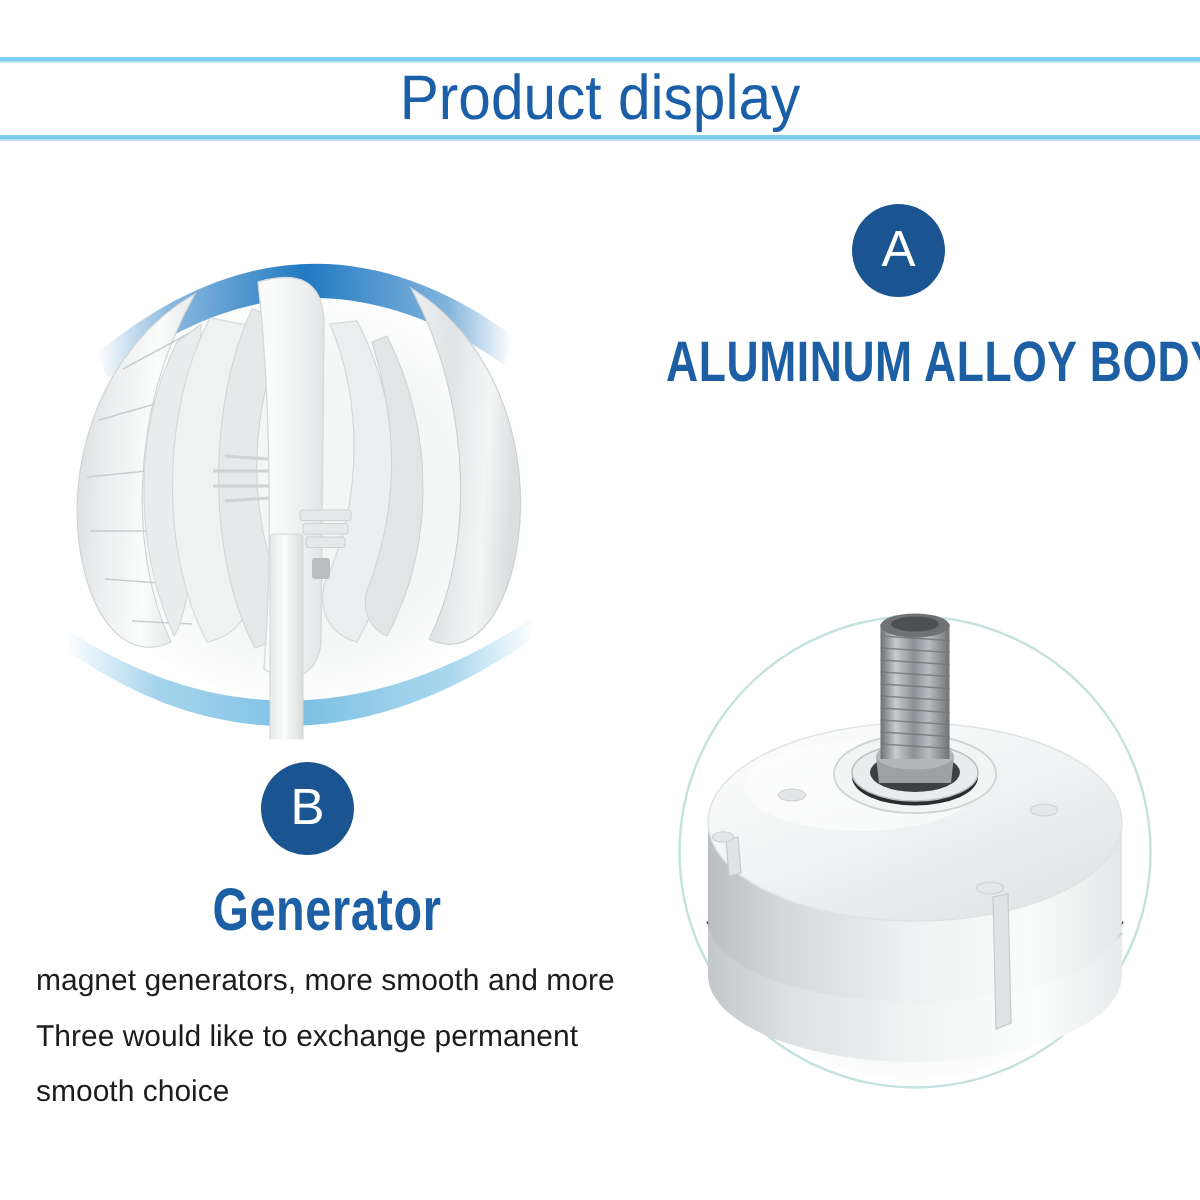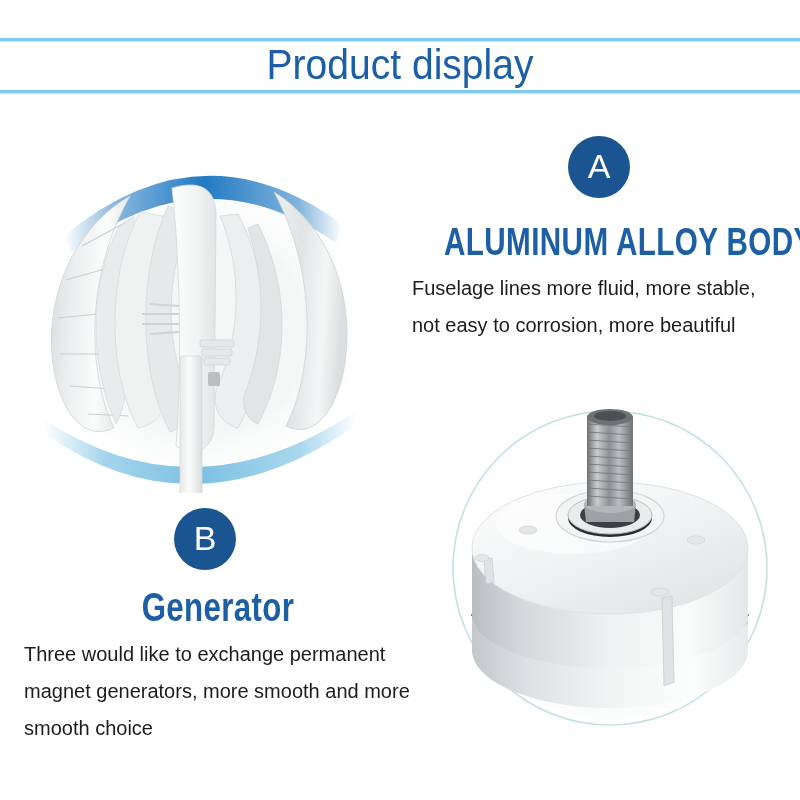--- a/index.html
+++ b/index.html
@@ -249,32 +249,28 @@
       <rect x="180" y="221" width="30" height="7" rx="2"></rect>
       <rect x="182" y="230" width="26" height="7" rx="2"></rect>
     </g>
     <rect x="186" y="244" width="12" height="14" rx="2" fill="#b9bec0"></rect>
   </svg>
 </div>
 
 <div class="feature-a-text">
   <div class="badge">A</div>
   <div class="feature-heading feature-a-heading">ALUMINUM ALLOY BODY</div>
-  <div class="feature-body feature-a-body">
-    <div>Fuselage lines more fluid, more stable,</div>
-    <div>not easy to corrosion, more beautiful</div>
-  </div>
 </div>
 
 <div class="feature-b-text">
   <div class="badge">B</div>
   <div class="feature-heading feature-b-heading">Generator</div>
   <div class="feature-body feature-b-body">
+    <div>magnet generators, more smooth and more</div>
     <div>Three would like to exchange permanent</div>
-    <div>magnet generators, more smooth and more</div>
     <div>smooth choice</div>
   </div>
 </div>
 
 <div class="generator-figure">
   <svg width="372" height="375" viewBox="0 0 372 375" xmlns="http://www.w3.org/2000/svg">
     <defs>
       <linearGradient id="genTop" x1="0.1" y1="0" x2="0.9" y2="1">
         <stop offset="0%" stop-color="#fdfdfd"></stop>
         <stop offset="45%" stop-color="#f1f3f4"></stop>

